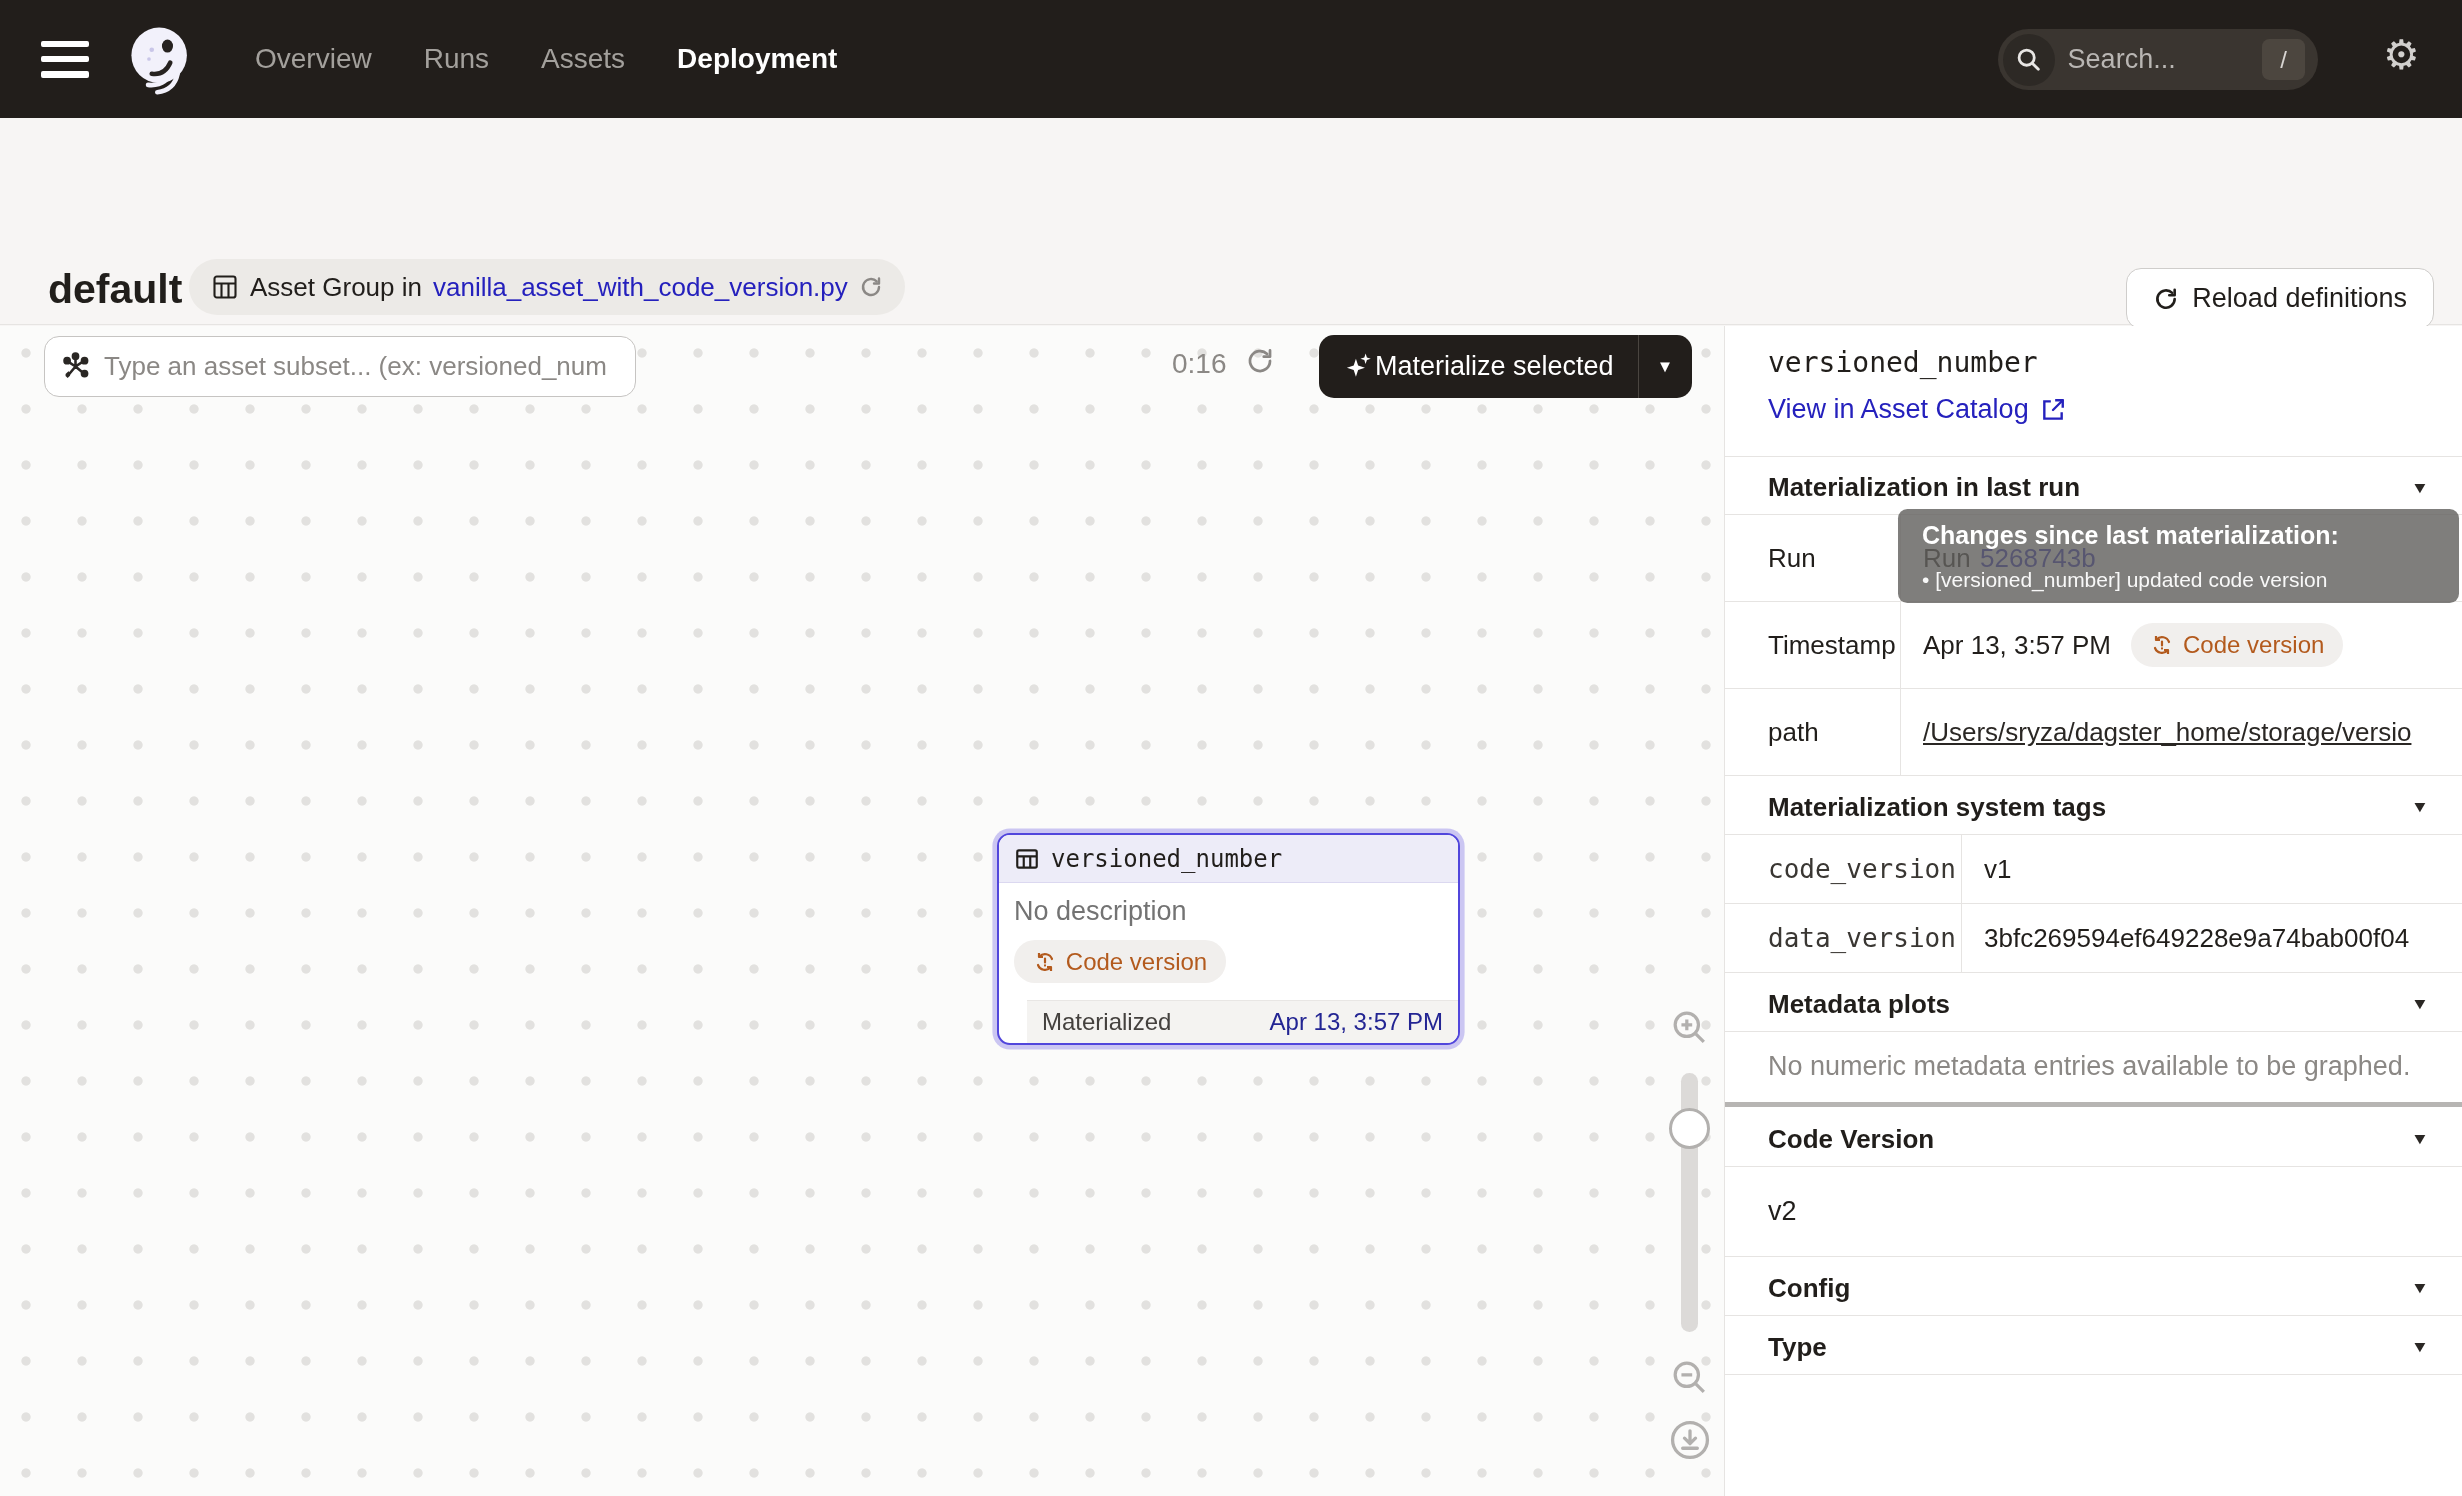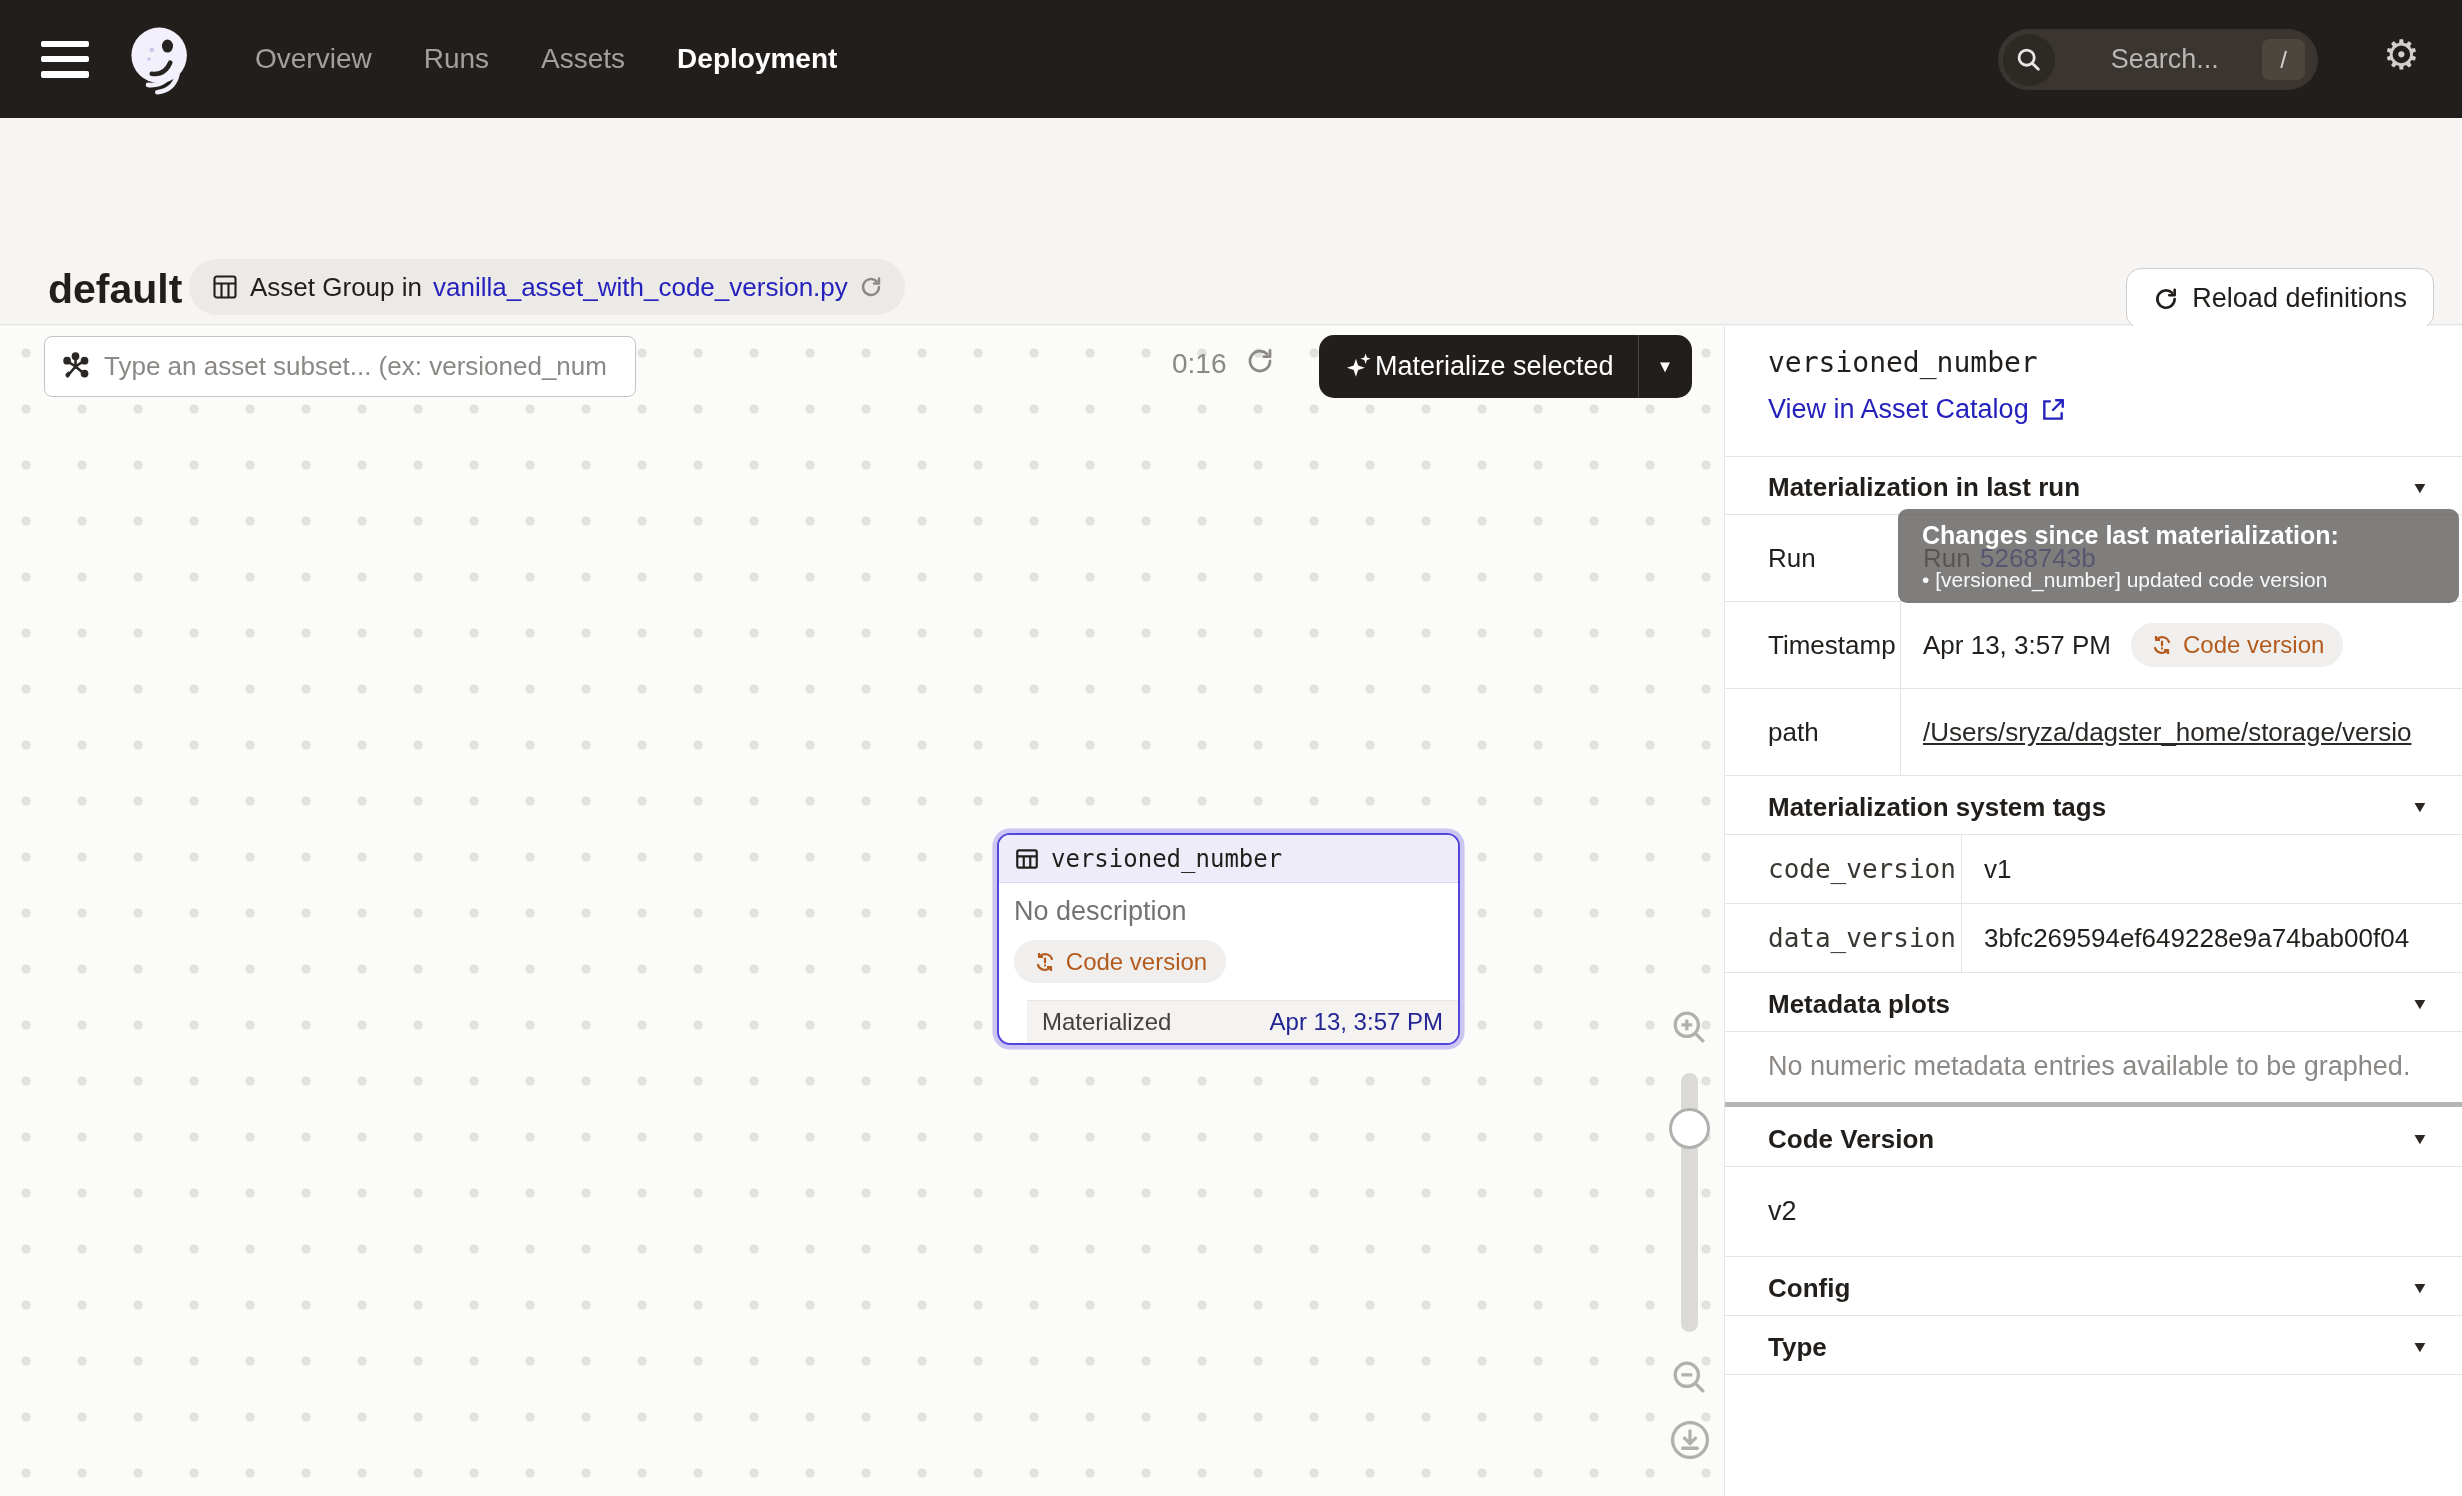--- a/index.html
+++ b/index.html
@@ -10,40 +10,40 @@
   
   .topnav { position:absolute; left:0; top:0; width:2462px; height:118px; background:#221E1B; display:flex; align-items:center; padding-left:41px; }
   .hamburger { width:48px; height:37px; display:flex; flex-direction:column; justify-content:space-between; cursor:pointer; }
   .hamburger div { height:6.5px; background:#FFFFFF; border-radius:1.9px; }
   .logo { width:74px; height:74px; margin-left:35px; }
   .navlinks { display:flex; gap:52px; margin-left:57px; font-size:28px; }
   .navlink { color:#A3A09C; cursor:pointer; }
   .navlink.active { color:#FFFFFF; font-weight:bold; }
   .searchwrap { position:absolute; left:1998px; top:29px; width:320px; height:61px; background:#3A3530; border-radius:30.5px; display:flex; align-items:center; }
   .searchcircle { width:52px; height:52px; margin-left:4.6px; border-radius:50%; background:#2D2925; display:flex; align-items:center; justify-content:center; }
-  .searchinput { flex:1; background:transparent; border:none; outline:none; color:#E8E6E4; font-size:27px; margin-left:13px; min-width:0;text-align:center; }
+  .searchinput { flex:1; background:transparent; border:none; outline:none; color:#E8E6E4; font-size:27px; margin-left:13px; min-width:0; }
   .searchinput::placeholder { color:#B9B6B3; }
   .slashkey { width:43px; height:41px; background:#4C463F; color:#D8D5D2; border-radius:7.4px; font-size:24px; display:flex; align-items:center; justify-content:center; margin-right:13px; }
   .gear { position:absolute; left:2383px; top:35px; font-family:"DejaVu Sans", sans-serif; font-size:41px; color:#D2D0CE; cursor:pointer; line-height:1; }
 
   
   .pagehead { position:absolute; left:0; top:118px; width:2462px; height:207px; background:#F7F5F4; border-bottom:0.9px solid #E6E4E2; }
   .ptitle { position:absolute; left:48px; top:148px; font-size:41px; font-weight:bold; }
   .grouppill { position:absolute; left:189px; top:141px; height:56px; background:#ECEAE7; border-radius:28px; display:flex; align-items:center; padding:0 22px; gap:11px; font-size:26px; }
   .grouppill a { color:#2521BD; text-decoration:none; cursor:pointer; }
   .reloaddefs { position:absolute; right:28px; top:150px; height:61px; background:#FFFFFF; border:0.9px solid #CFCDCB; border-radius:15px; display:flex; align-items:center; gap:13px; padding:0 26px; font-size:27px; color:#211E1B; cursor:pointer; }
   .tab { position:absolute; font-size:28px; cursor:pointer; }
   .tab.lineage { left:46px; top:250px; color:#4B41D8; font-weight:bold; }
   .tab.list { left:176px; top:250px; color:#3A3733; }
   .tabline { position:absolute; left:44px; top:313px; width:100px; height:5.6px; background:#4B41D8; border-radius:2.8px; }
   .globallink { position:absolute; right:30px; top:255px; display:flex; align-items:center; gap:11px; font-size:27px; color:#2521BD; cursor:pointer; }
 
   
   .canvas { position:absolute; left:0; top:326px; width:1725px; height:1171px; background:#FBFBFA; border-right:0.9px solid #E6E4E2; background-image:radial-gradient(circle at 26px 27px, #E2E1DF 4.2px, rgba(0,0,0,0) 5.1px); background-size:56px 56px; overflow:hidden; }
-  .subsetinput { position:absolute; left:44px; top:10.2px; width:592px; height:61px; background:#FFFFFF; border:1.9px solid #C6C4C2; border-radius:8px; display:flex; align-items:center; padding:0 15px; gap:13px; }
+  .subsetinput { position:absolute; left:44px; top:10.2px; width:592px; height:61px; background:#FFFFFF; border:1.9px solid #C6C4C2; border-radius:15px; display:flex; align-items:center; padding:0 15px; gap:13px; }
   .subsetinput input { border:none; outline:none; font-size:26px; flex:1; min-width:0; color:#211E1B; background:transparent; }
   .subsetinput input::placeholder { color:#8B8885; }
   .timer { position:absolute; left:1172px; top:22px; font-size:28px; color:#8B8885; }
   .timer-refresh { position:absolute; left:1245px; top:20.4px; color:#8B8885; cursor:pointer; }
   .matbtn { position:absolute; left:1319px; top:9.3px; height:63px; background:#221E1B; border-radius:15px; display:flex; align-items:stretch; color:#FFFFFF; cursor:pointer; }
   .matmain { display:flex; align-items:center; gap:1px; padding:0 24px; font-size:27px; }
   .matcaret { width:54px; display:flex; align-items:center; justify-content:center; border-left:0.9px solid #4A4540; font-size:16.7px; }
 
   
   .node { position:absolute; left:997px; top:507px; width:463px; border:2.8px solid #5146DC; border-radius:13px; box-shadow:0 0 0 4.6px #CBC6F2; background:#FFFFFF; overflow:hidden; cursor:pointer; }

